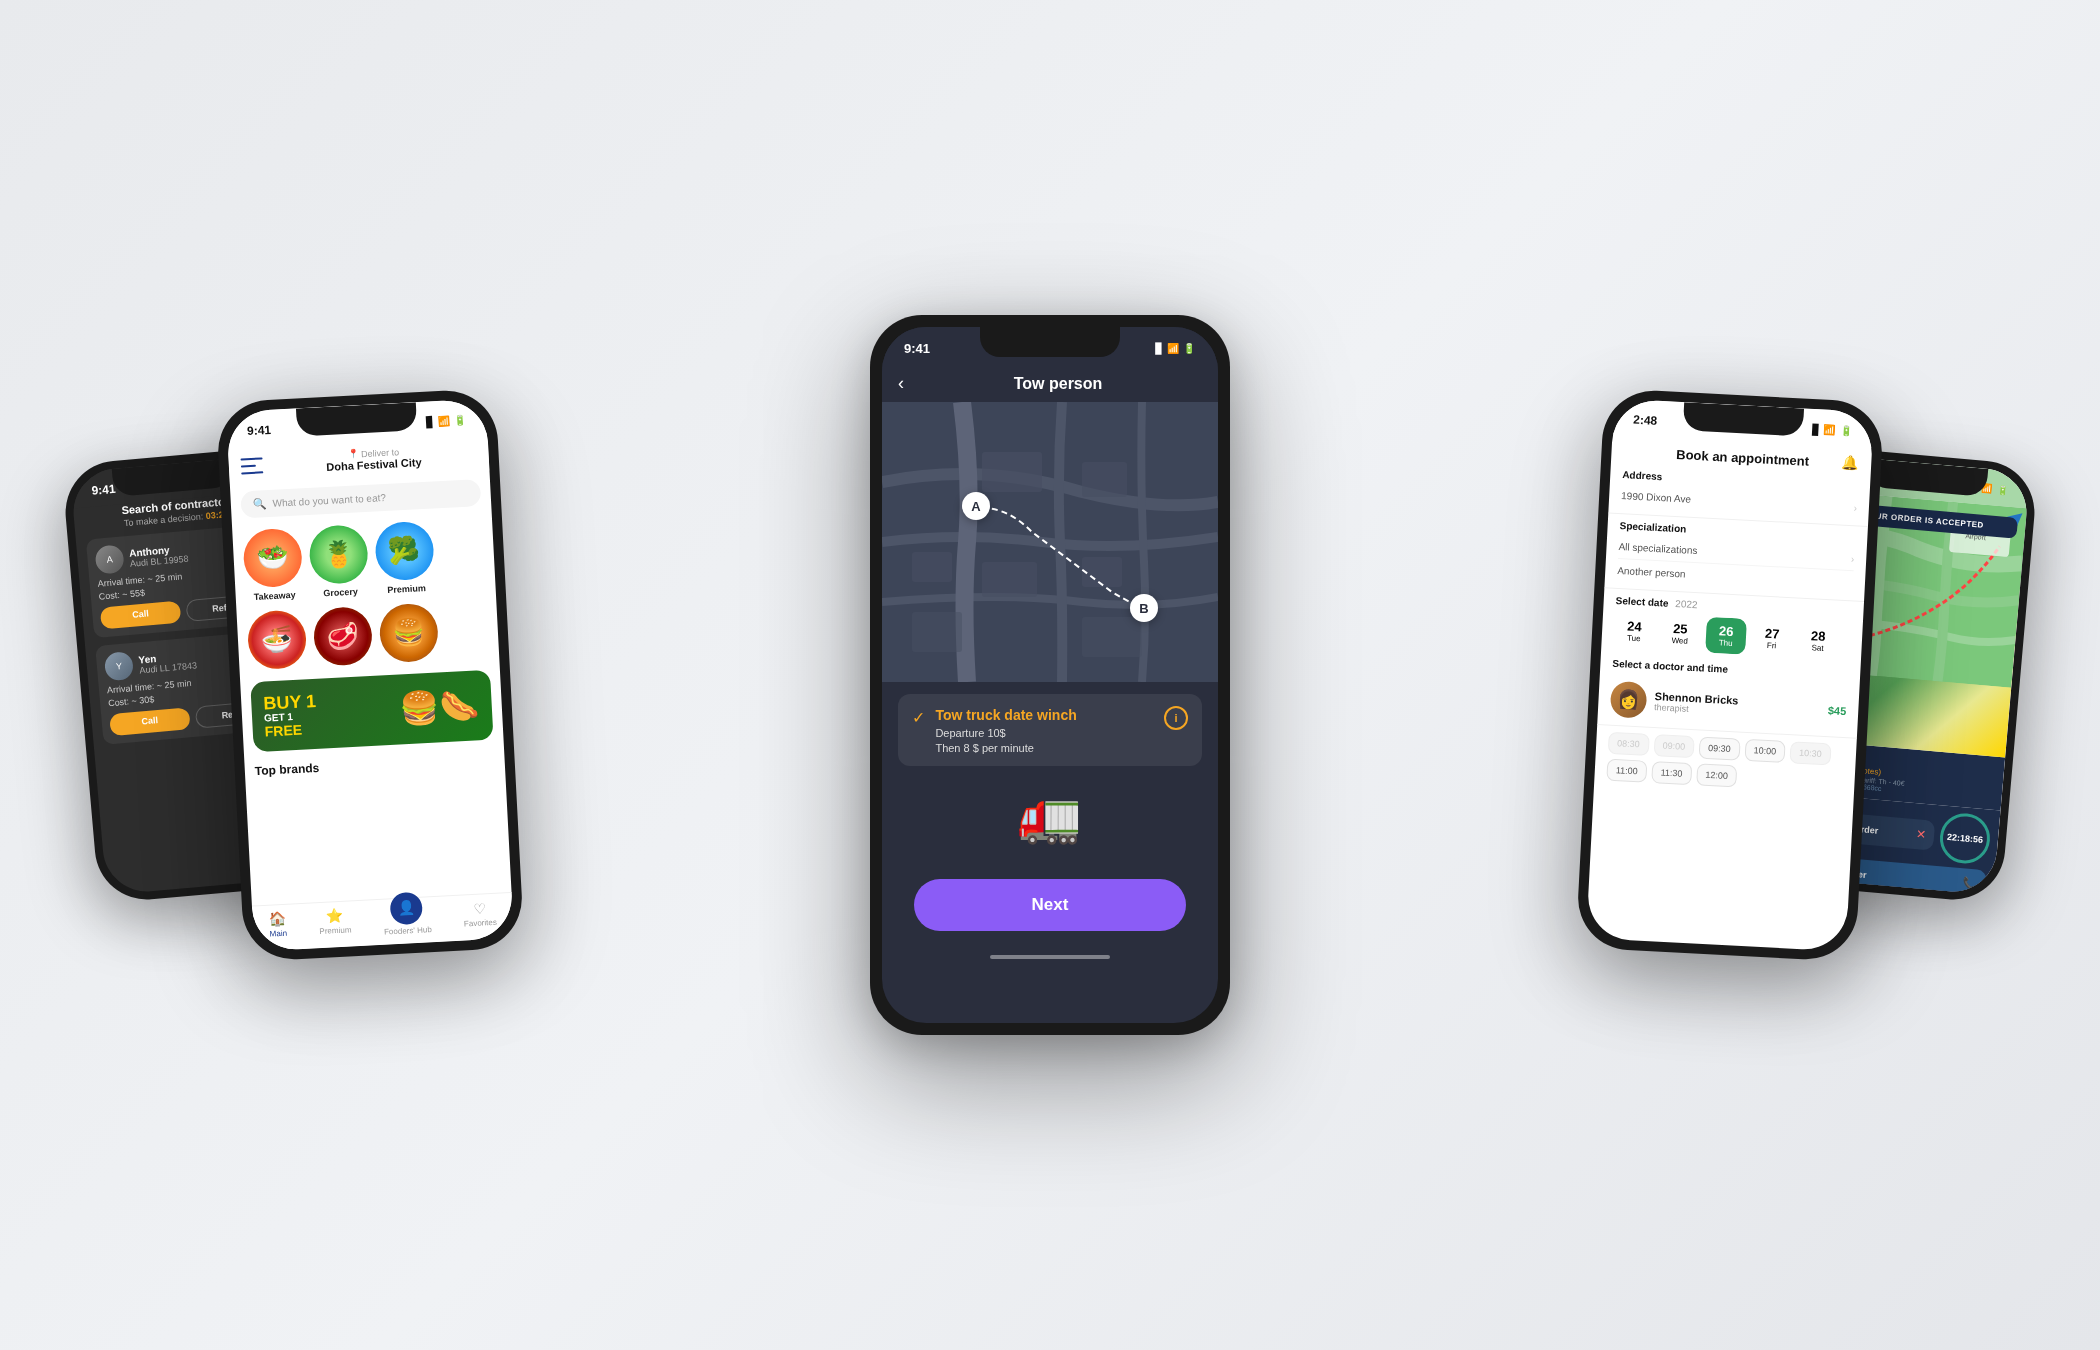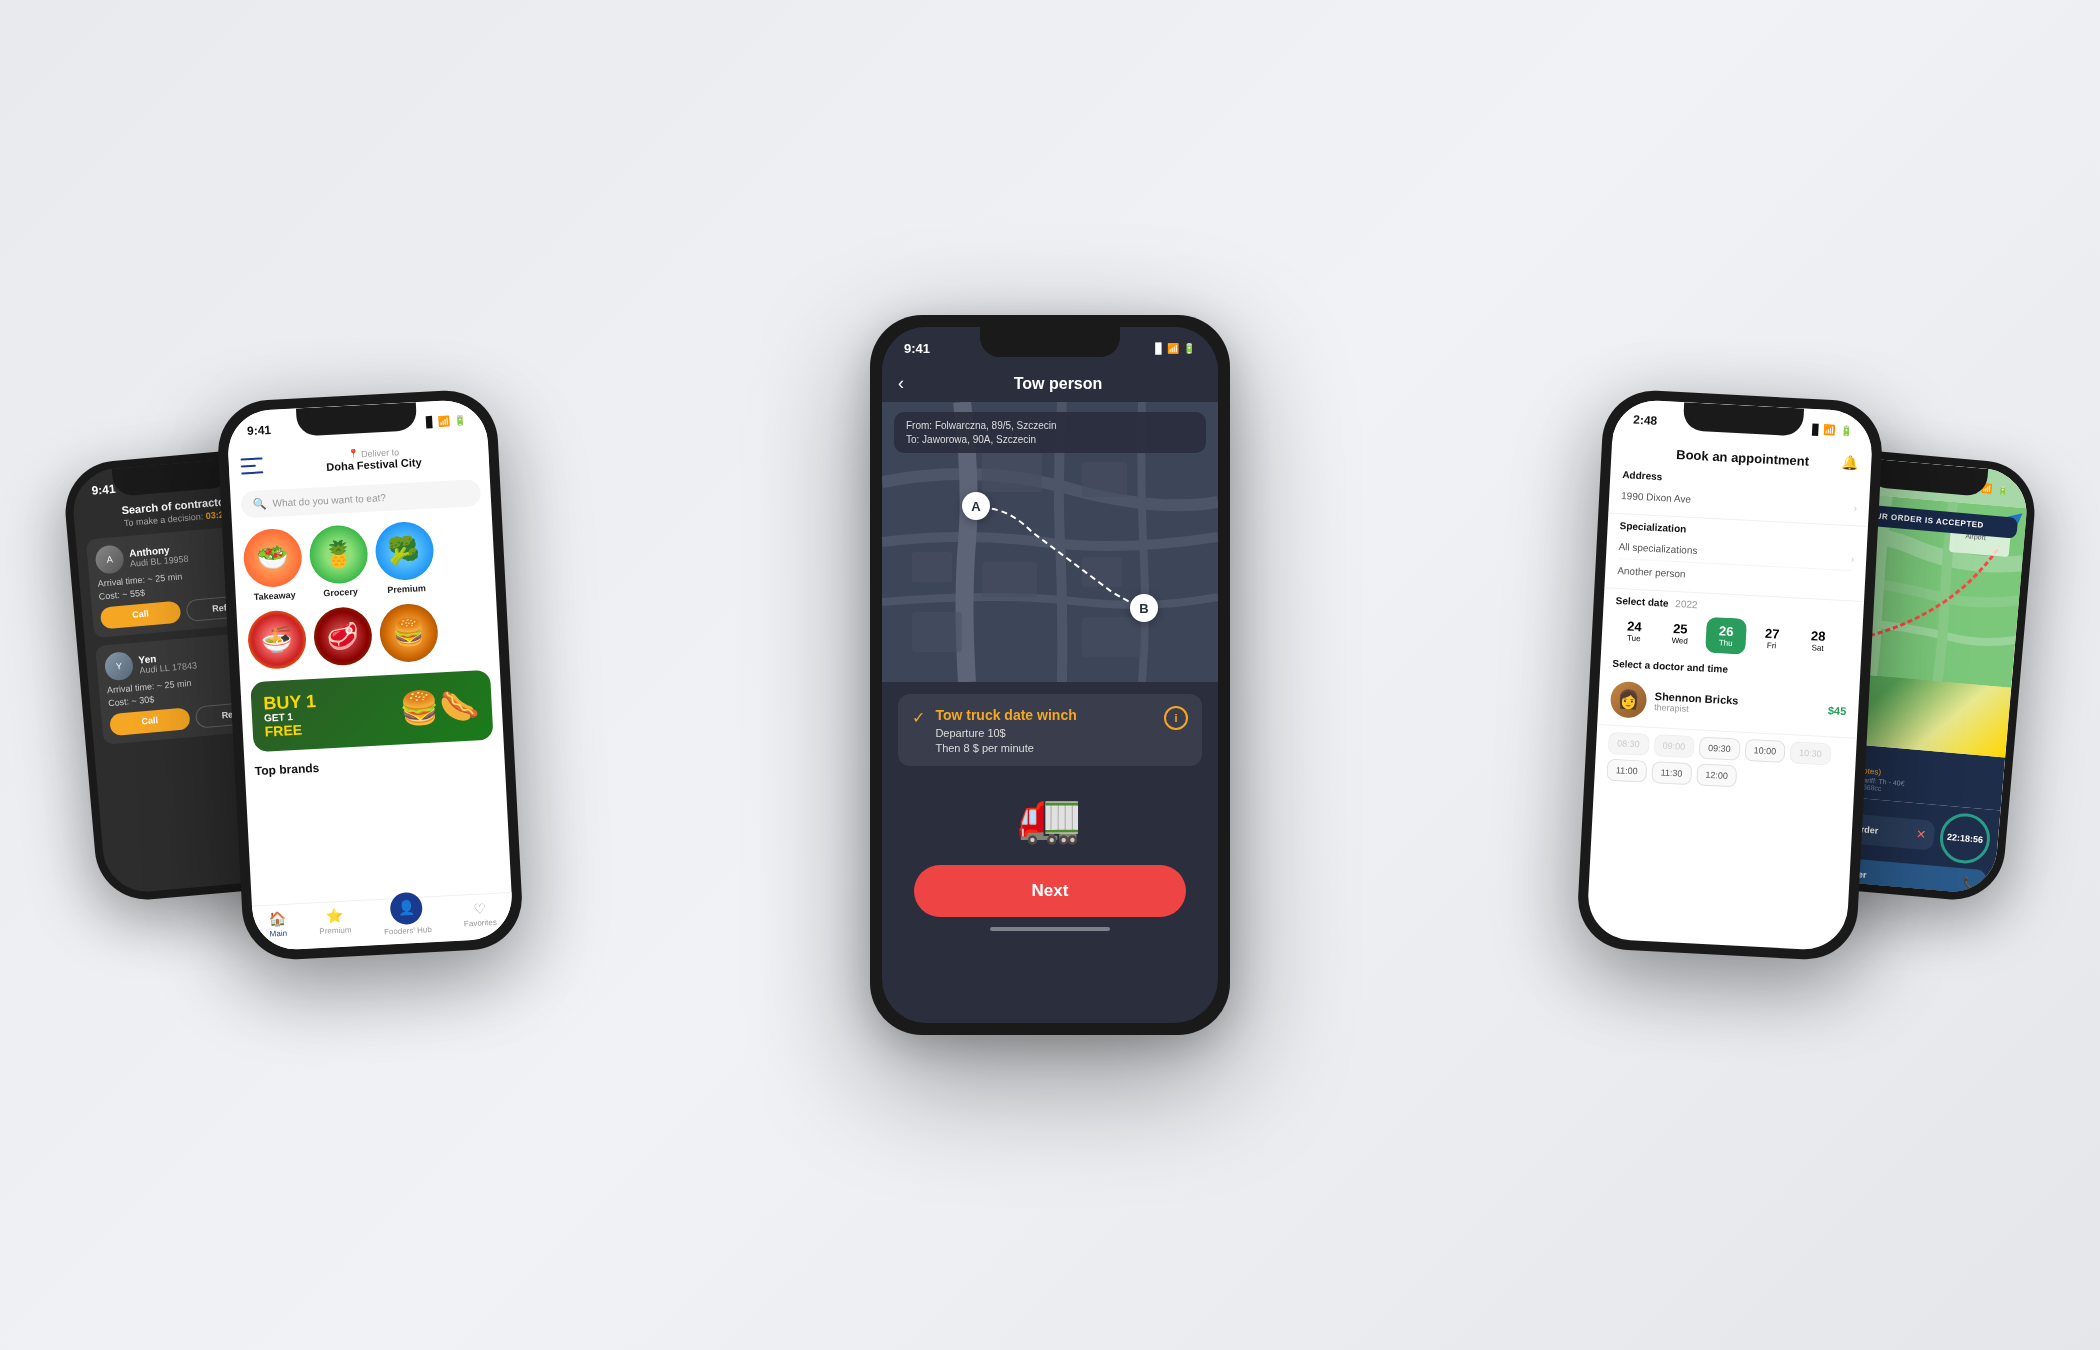--- a/index.html
+++ b/index.html
@@ -418,22 +418,22 @@
       font-size: 11px;
       font-weight: 700;
       flex-shrink: 0;
     }
     .tow-truck-image {
       text-align: center;
       padding: 8px 0;
       font-size: 52px;
     }
     .next-btn {
-      margin: 10px 16px;
-      background: #ef4444;
+      margin: 24px 16px;
+      background: #8b5cf6;
       border-radius: 30px;
       padding: 16px;
       text-align: center;
       color: #fff;
       font-weight: 700;
       font-size: 17px;
     }
     .home-indicator {
       width: 120px;
       height: 4px;
@@ -801,24 +801,20 @@
         <rect x="200" y="60" width="45" height="35" rx="3" fill="#474f62" opacity="0.6"></rect>
         <rect x="30" y="150" width="40" height="30" rx="3" fill="#474f62" opacity="0.6"></rect>
         <rect x="100" y="160" width="55" height="35" rx="3" fill="#474f62" opacity="0.6"></rect>
         <rect x="200" y="155" width="40" height="30" rx="3" fill="#474f62" opacity="0.6"></rect>
         <rect x="30" y="210" width="50" height="40" rx="3" fill="#474f62" opacity="0.5"></rect>
         <rect x="200" y="215" width="60" height="40" rx="3" fill="#474f62" opacity="0.5"></rect>
 
         <path d="M90,108 Q120,100 150,130 Q190,160 230,190 Q255,205 270,210" stroke="#fff" stroke-width="2" fill="none" stroke-dasharray="6,4"></path>
       </svg>
 
-      <div class="route-info">
-        <div class="route-from">From: Folwarczna, 89/5, Szczecin</div>
-        <div class="route-to">To: Jaworowa, 90A, Szczecin</div>
-      </div>
 
       <div class="map-pin pin-a">A</div>
       <div class="map-pin pin-b">B</div>
     </div>
 
     <div class="service-panel">
       <div class="service-option">
         <span class="check-icon">✓</span>
         <div class="service-info">
           <div class="service-name">Tow truck date winch</div>

